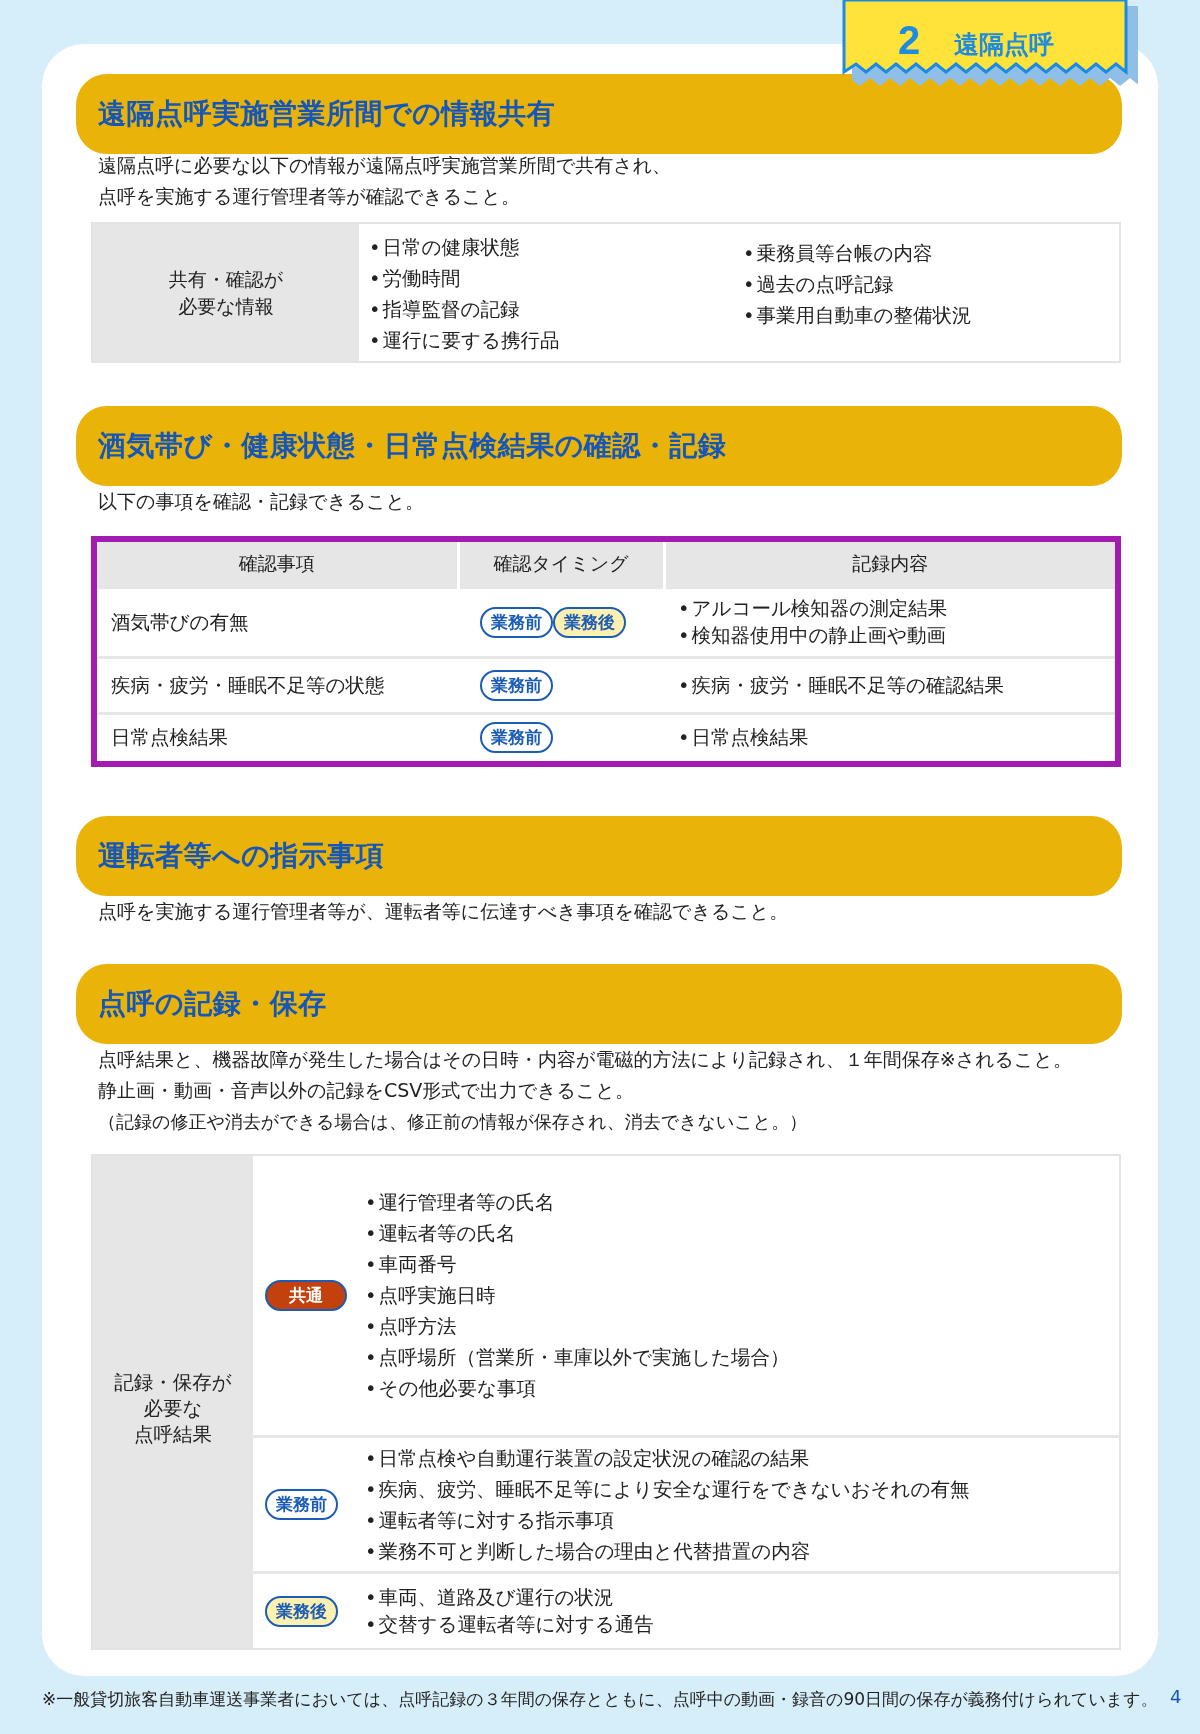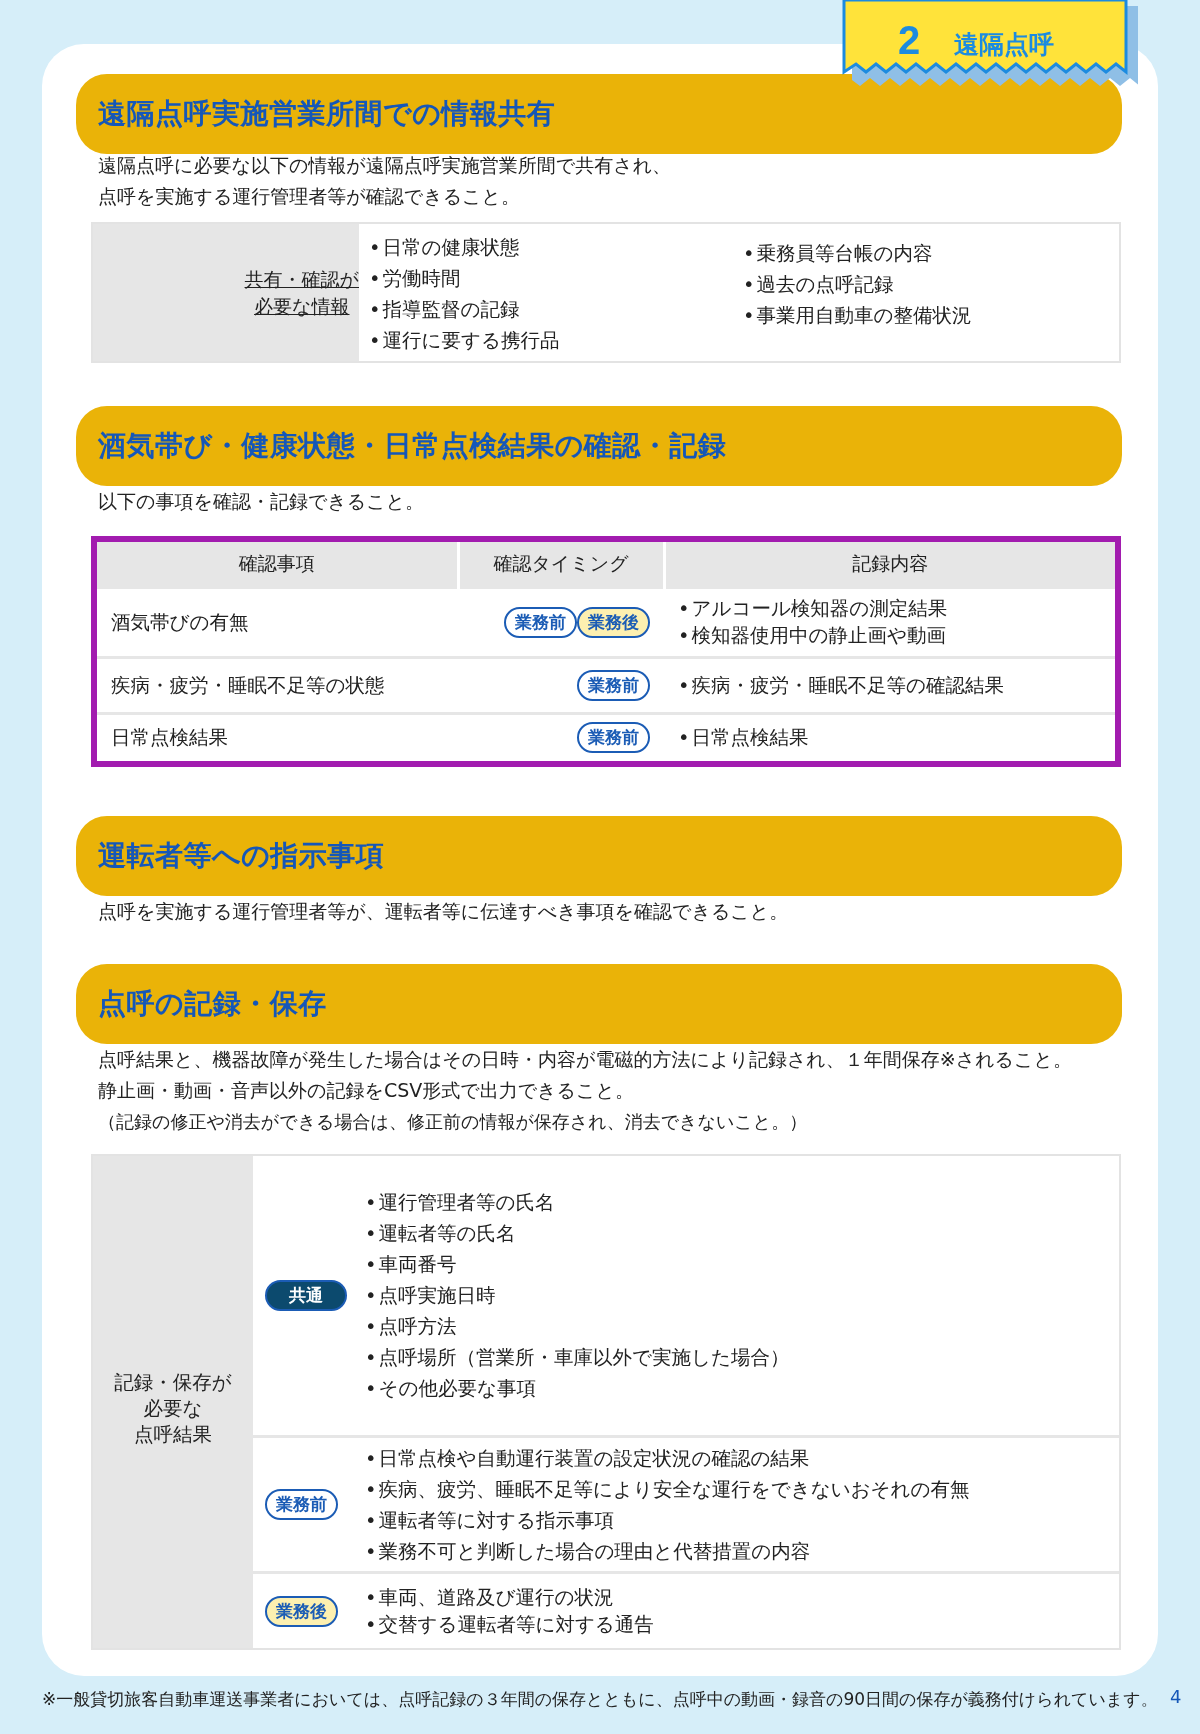--- a/index.html
+++ b/index.html
@@ -52,22 +52,22 @@
   }
   
   .t1 {
     position: absolute; left: 91px; top: 222px;
     width: 1030px; height: 141px;
     border: 2px solid #e3e3e3;
     display: flex;
   }
   .t1 .lab {
     width: 266px; background: #e6e6e6;
-    display: flex; align-items: center; justify-content: flex-end;
-    text-align: center; font-size: 19px; line-height: 27px; text-decoration: underline;
+    display: flex; align-items: center; justify-content: center;
+    text-align: center; font-size: 19px; line-height: 27px;
   }
   .t1 .col { padding-top: 8px; font-size: 19.5px; line-height: 31px; }
   .t1 .col1 { padding-left: 10px; width: 384px; }
   .t1 .col2 { padding-left: 0; padding-top: 14px; }
   .bul::before { content: "•"; margin-right: 2px; }
   
   .t2 {
     position: absolute; left: 91px; top: 536px;
     width: 1030px;
     border: 6px solid #a21caf;
@@ -78,34 +78,34 @@
     height: 48px; border-right: 3px solid #fff;
   }
   .t2 th:last-child { border-right: none; }
   .t2 td {
     border-top: 3px solid #e6e6e6; font-size: 19.5px; line-height: 27px;
     padding: 0 14px;
   }
   .t2 tr.r1 td { height: 70px; }
   .t2 tr.r2 td { height: 56px; }
   .t2 tr.r3 td { height: 51px; }
-  .t2 td.timing { padding-left: 22px; text-align: right; }
+  .t2 td.timing { padding-left: 22px; }
   .badge {
     display: inline-block;
     border: 2.5px solid #1b5cb5;
     border-radius: 18px;
     color: #1b5cb5; font-weight: bold;
     font-size: 17px; line-height: 27px;
     padding: 0 9px;
     background: #fff;
     vertical-align: middle;
   }
   .badge.after { background: #fdf0b0; }
   .badge.common {
-    background: #0c4a6e; color: #fff; border-color: #1b5cb5;
+    background: #c2410c; color: #fff; border-color: #1b5cb5;
     padding: 0 22px;
   }
   
   .t3 {
     position: absolute; left: 91px; top: 1154px;
     width: 1030px; height: 496px;
     border: 2px solid #e3e3e3;
     display: flex;
   }
   .t3 .lab {

